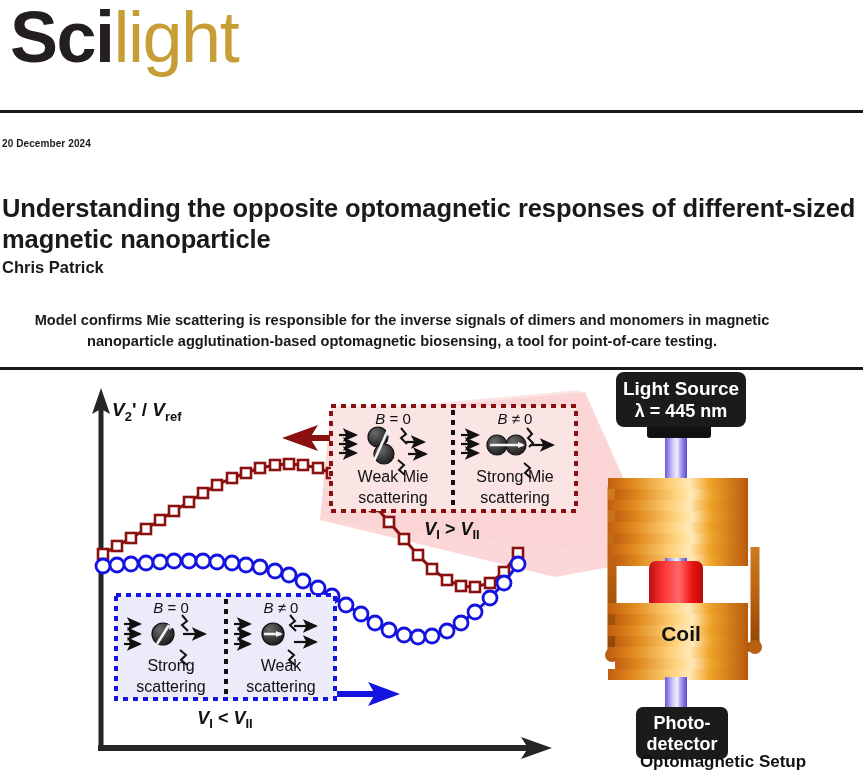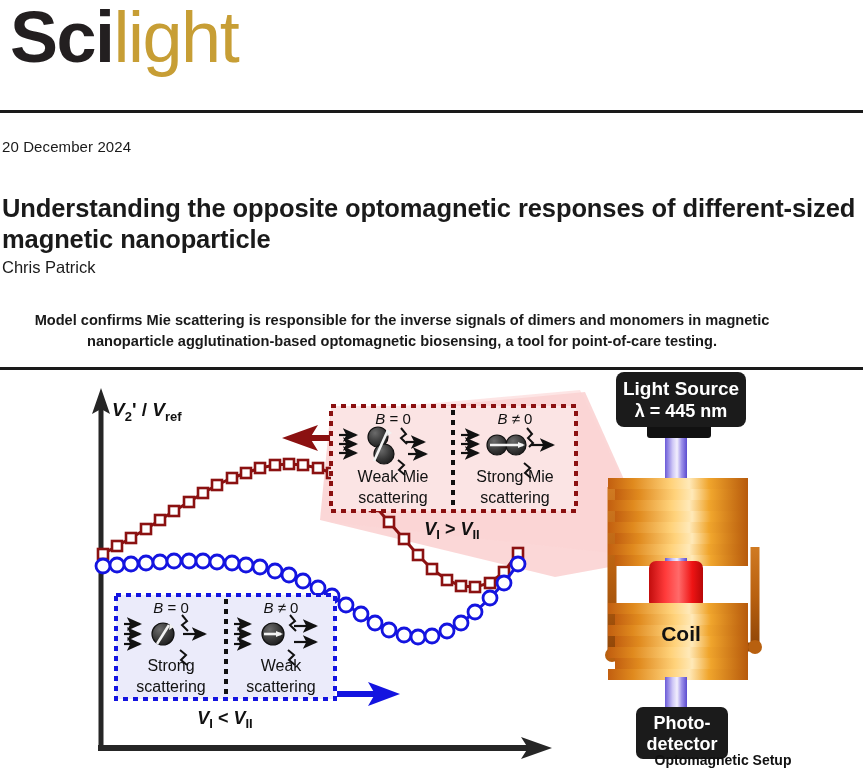--- a/index.html
+++ b/index.html
@@ -28,54 +28,54 @@
   .rule {
     position: absolute; left: 0; width: 863px;
     background: #1a1a1a;
   }
   .rule-top { top: 110px; height: 3px; }
   .rule-mid { top: 367px; height: 3px; }
 
   
   .pub-date {
     position: absolute; left: 2px; top: 138px;
-    font-size: 15px; font-weight: 400;
+    font-size: 10px; font-weight: 700;
     font-stretch: condensed;
     color: #1a1a1a; letter-spacing: 0.1px;
   }
   .headline {
     position: absolute; left: 2px; top: 176px; width: 858px;
     font-size: 25.5px; font-weight: 700; line-height: 1.22;
     font-stretch: condensed;
     color: #1a1a1a; letter-spacing: -0.1px;
   }
   .byline {
     position: absolute; left: 2px; top: 258px;
-    font-size: 16.5px; font-weight: 400;
+    font-size: 16.5px; font-weight: 700;
     font-stretch: condensed;
     color: #1a1a1a;
   }
   .standfirst {
     position: absolute; left: 2px; top: 310px; width: 800px;
     font-size: 14.6px; font-weight: 700; line-height: 1.44;
     font-stretch: condensed;
     color: #1a1a1a;
     text-align: center;
   }
 
   
   .figure {
     position: absolute; left: 0; top: 372px;
     width: 863px; height: 403px;
   }
   .figure svg { display: block; }
   .fig-caption-right {
     position: absolute; left: 588px; top: 380px; width: 270px;
     text-align: center;
-    font-size: 14px; font-weight: 700;
+    font-size: 17px; font-weight: 700;
     color: #111;
   }
   .fig-caption-bottom {
     position: absolute; left: 90px; top: 378px; width: 470px;
     text-align: center;
     font-size: 17.5px; font-weight: 700;
     color: #111;
   }
 </style>
 </head>

